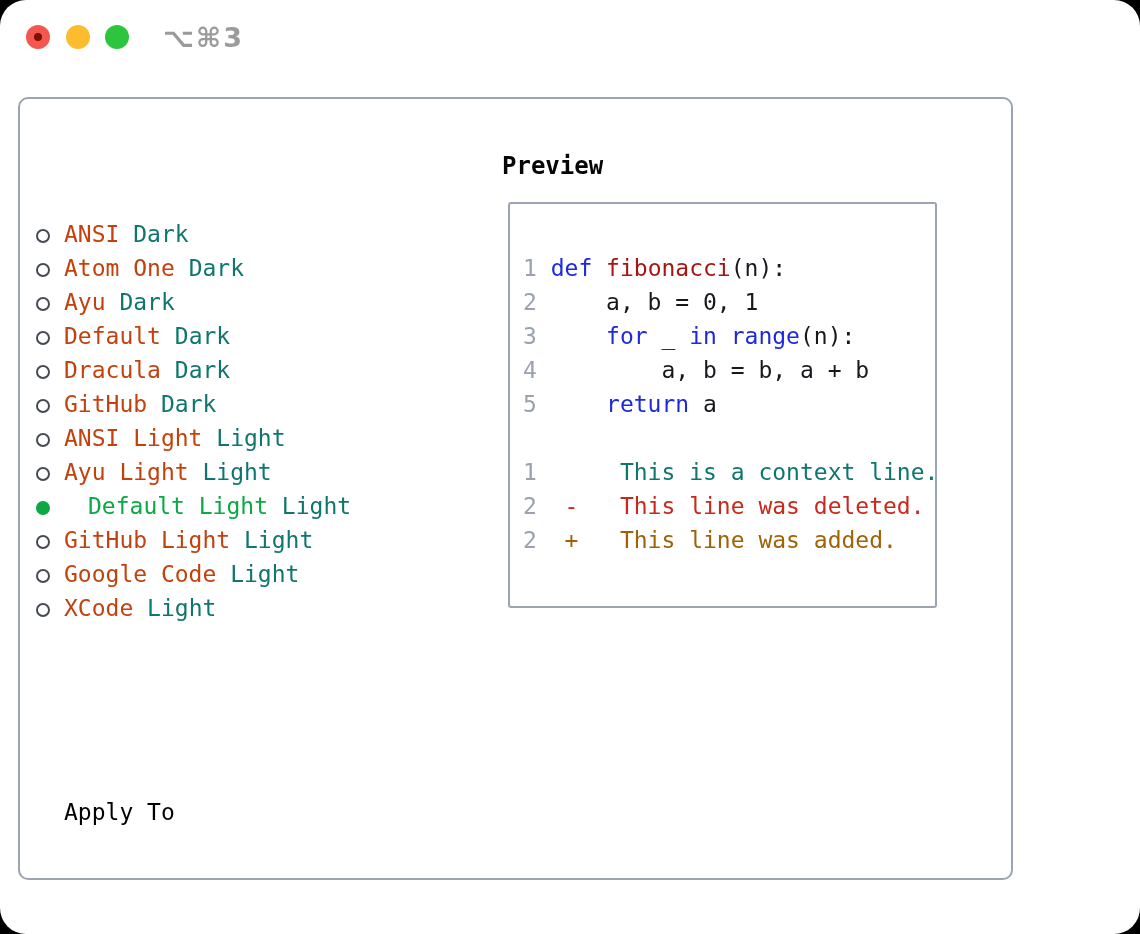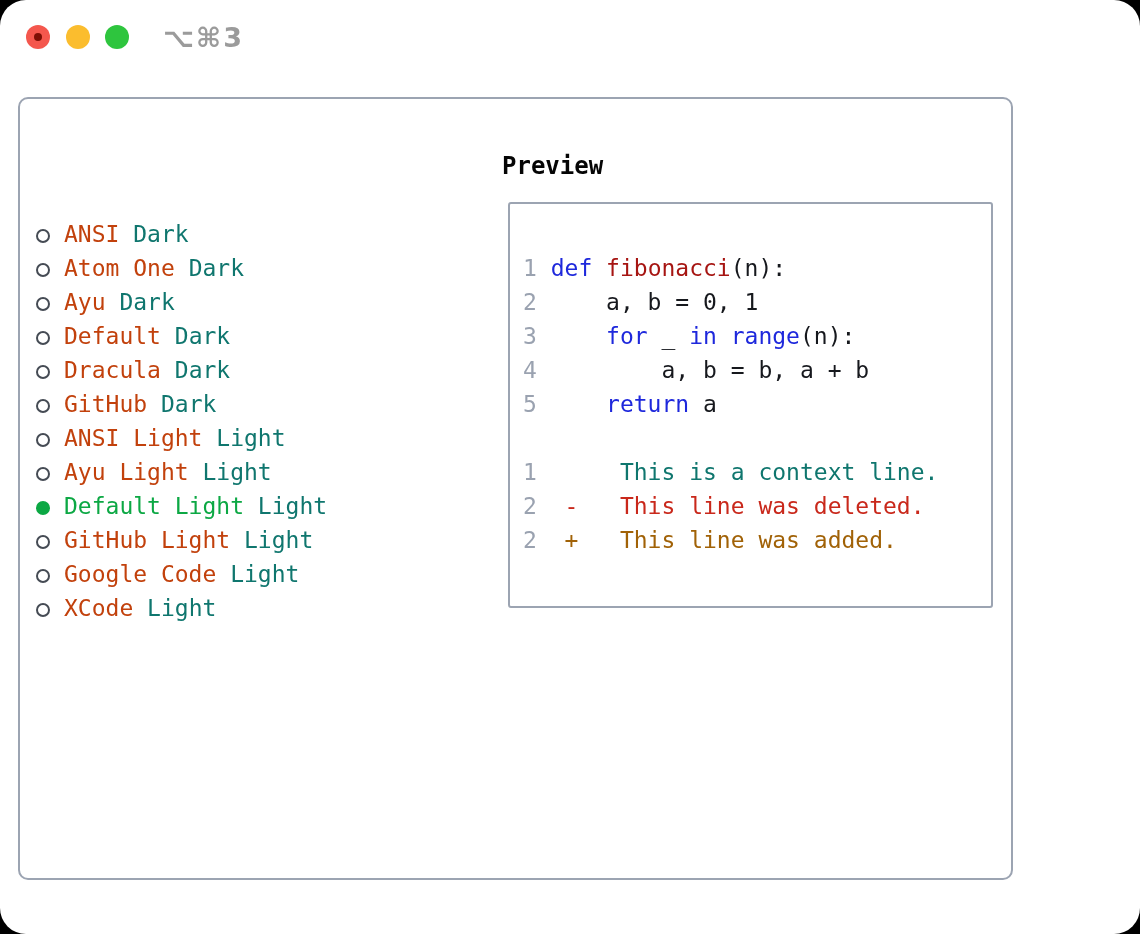--- a/index.html
+++ b/index.html
@@ -45,30 +45,30 @@
   .row{height:34px;}
   .mk{display:inline-block;width:28px;vertical-align:top;}
   .circle{
     display:inline-block;width:14px;height:14px;box-sizing:border-box;
     border:2px solid #454b54;border-radius:50%;
     transform:translateY(1px);
   }
   .circle.sel{background:#0ca844;border-color:#0ca844;}
   .hdr{font-weight:700;color:#050505;}
   .nm{color:#c2410c;}
-  .nm.sel{color:#0ca844;}
+  .nm.sel{color:#0ca844;margin-left:24px;}
   .var{color:#0f766e;}
   .hdr2{color:#000;font-weight:500;}
   
   .preview-header{
     position:absolute;left:502px;top:149px;
     font-size:24px;line-height:34px;font-weight:700;color:#050505;
   }
   .preview-box{
-    position:absolute;left:508px;top:202px;width:485px;height:406px;
+    position:absolute;left:508px;top:202px;width:429px;height:406px;
     box-sizing:border-box;
     border:2px solid #9ca4b2;border-radius:3px;background:#fff;
   }
   .code{
     padding:47px 0 0 13px;
     font-size:23px;line-height:34px;white-space:pre;
   }
   .cl{height:34px;}
   .ln{display:inline-block;width:2ch;color:#9aa2b0;}
   .tk-plain{color:#16181d;}
@@ -88,20 +88,21 @@
   </div>
   <div class="light yellow"></div>
   <div class="light green"></div>
   <div class="win-title">⌥⌘3</div>
 
   <div class="panel"></div>
 
   <div class="left-list">
     <div id="theme-rows"><div class="row"><span class="mk"><span class="circle"></span></span><span class="nm">ANSI</span><span class="var"> Dark</span></div><div class="row"><span class="mk"><span class="circle"></span></span><span class="nm">Atom One</span><span class="var"> Dark</span></div><div class="row"><span class="mk"><span class="circle"></span></span><span class="nm">Ayu</span><span class="var"> Dark</span></div><div class="row"><span class="mk"><span class="circle"></span></span><span class="nm">Default</span><span class="var"> Dark</span></div><div class="row"><span class="mk"><span class="circle"></span></span><span class="nm">Dracula</span><span class="var"> Dark</span></div><div class="row"><span class="mk"><span class="circle"></span></span><span class="nm">GitHub</span><span class="var"> Dark</span></div><div class="row"><span class="mk"><span class="circle"></span></span><span class="nm">ANSI Light</span><span class="var"> Light</span></div><div class="row"><span class="mk"><span class="circle"></span></span><span class="nm">Ayu Light</span><span class="var"> Light</span></div><div class="row"><span class="mk"><span class="circle sel"></span></span><span class="nm sel">Default Light</span><span class="var"> Light</span></div><div class="row"><span class="mk"><span class="circle"></span></span><span class="nm">GitHub Light</span><span class="var"> Light</span></div><div class="row"><span class="mk"><span class="circle"></span></span><span class="nm">Google Code</span><span class="var"> Light</span></div><div class="row"><span class="mk"><span class="circle"></span></span><span class="nm">XCode</span><span class="var"> Light</span></div></div>
     <div class="row"></div>
+    <div class="row"><span class="mk"></span><span class="hdr2">Apply To</span></div>
     
     
     
     
   </div>
 
   <div class="preview-header">Preview</div>
 
   <div class="preview-box">
     <div class="code" id="code-lines"><div class="cl"><span class="ln">1</span><span class="tk-kw">def</span><span class="tk-plain"> </span><span class="tk-fn">fibonacci</span><span class="tk-plain">(n):</span></div><div class="cl"><span class="ln">2</span><span class="tk-plain">    a, b = 0, 1</span></div><div class="cl"><span class="ln">3</span><span class="tk-plain">    </span><span class="tk-kw">for</span><span class="tk-plain"> _ </span><span class="tk-kw">in</span><span class="tk-plain"> </span><span class="tk-kw">range</span><span class="tk-plain">(n):</span></div><div class="cl"><span class="ln">4</span><span class="tk-plain">        a, b = b, a + b</span></div><div class="cl"><span class="ln">5</span><span class="tk-plain">    </span><span class="tk-kw">return</span><span class="tk-plain"> a</span></div><div class="cl"><span class="ln"></span></div><div class="cl"><span class="ln">1</span><span class="tk-context">     This is a context line.</span></div><div class="cl"><span class="ln">2</span><span class="tk-deleted"> -   This line was deleted.</span></div><div class="cl"><span class="ln">2</span><span class="tk-added"> +   This line was added.</span></div></div>

